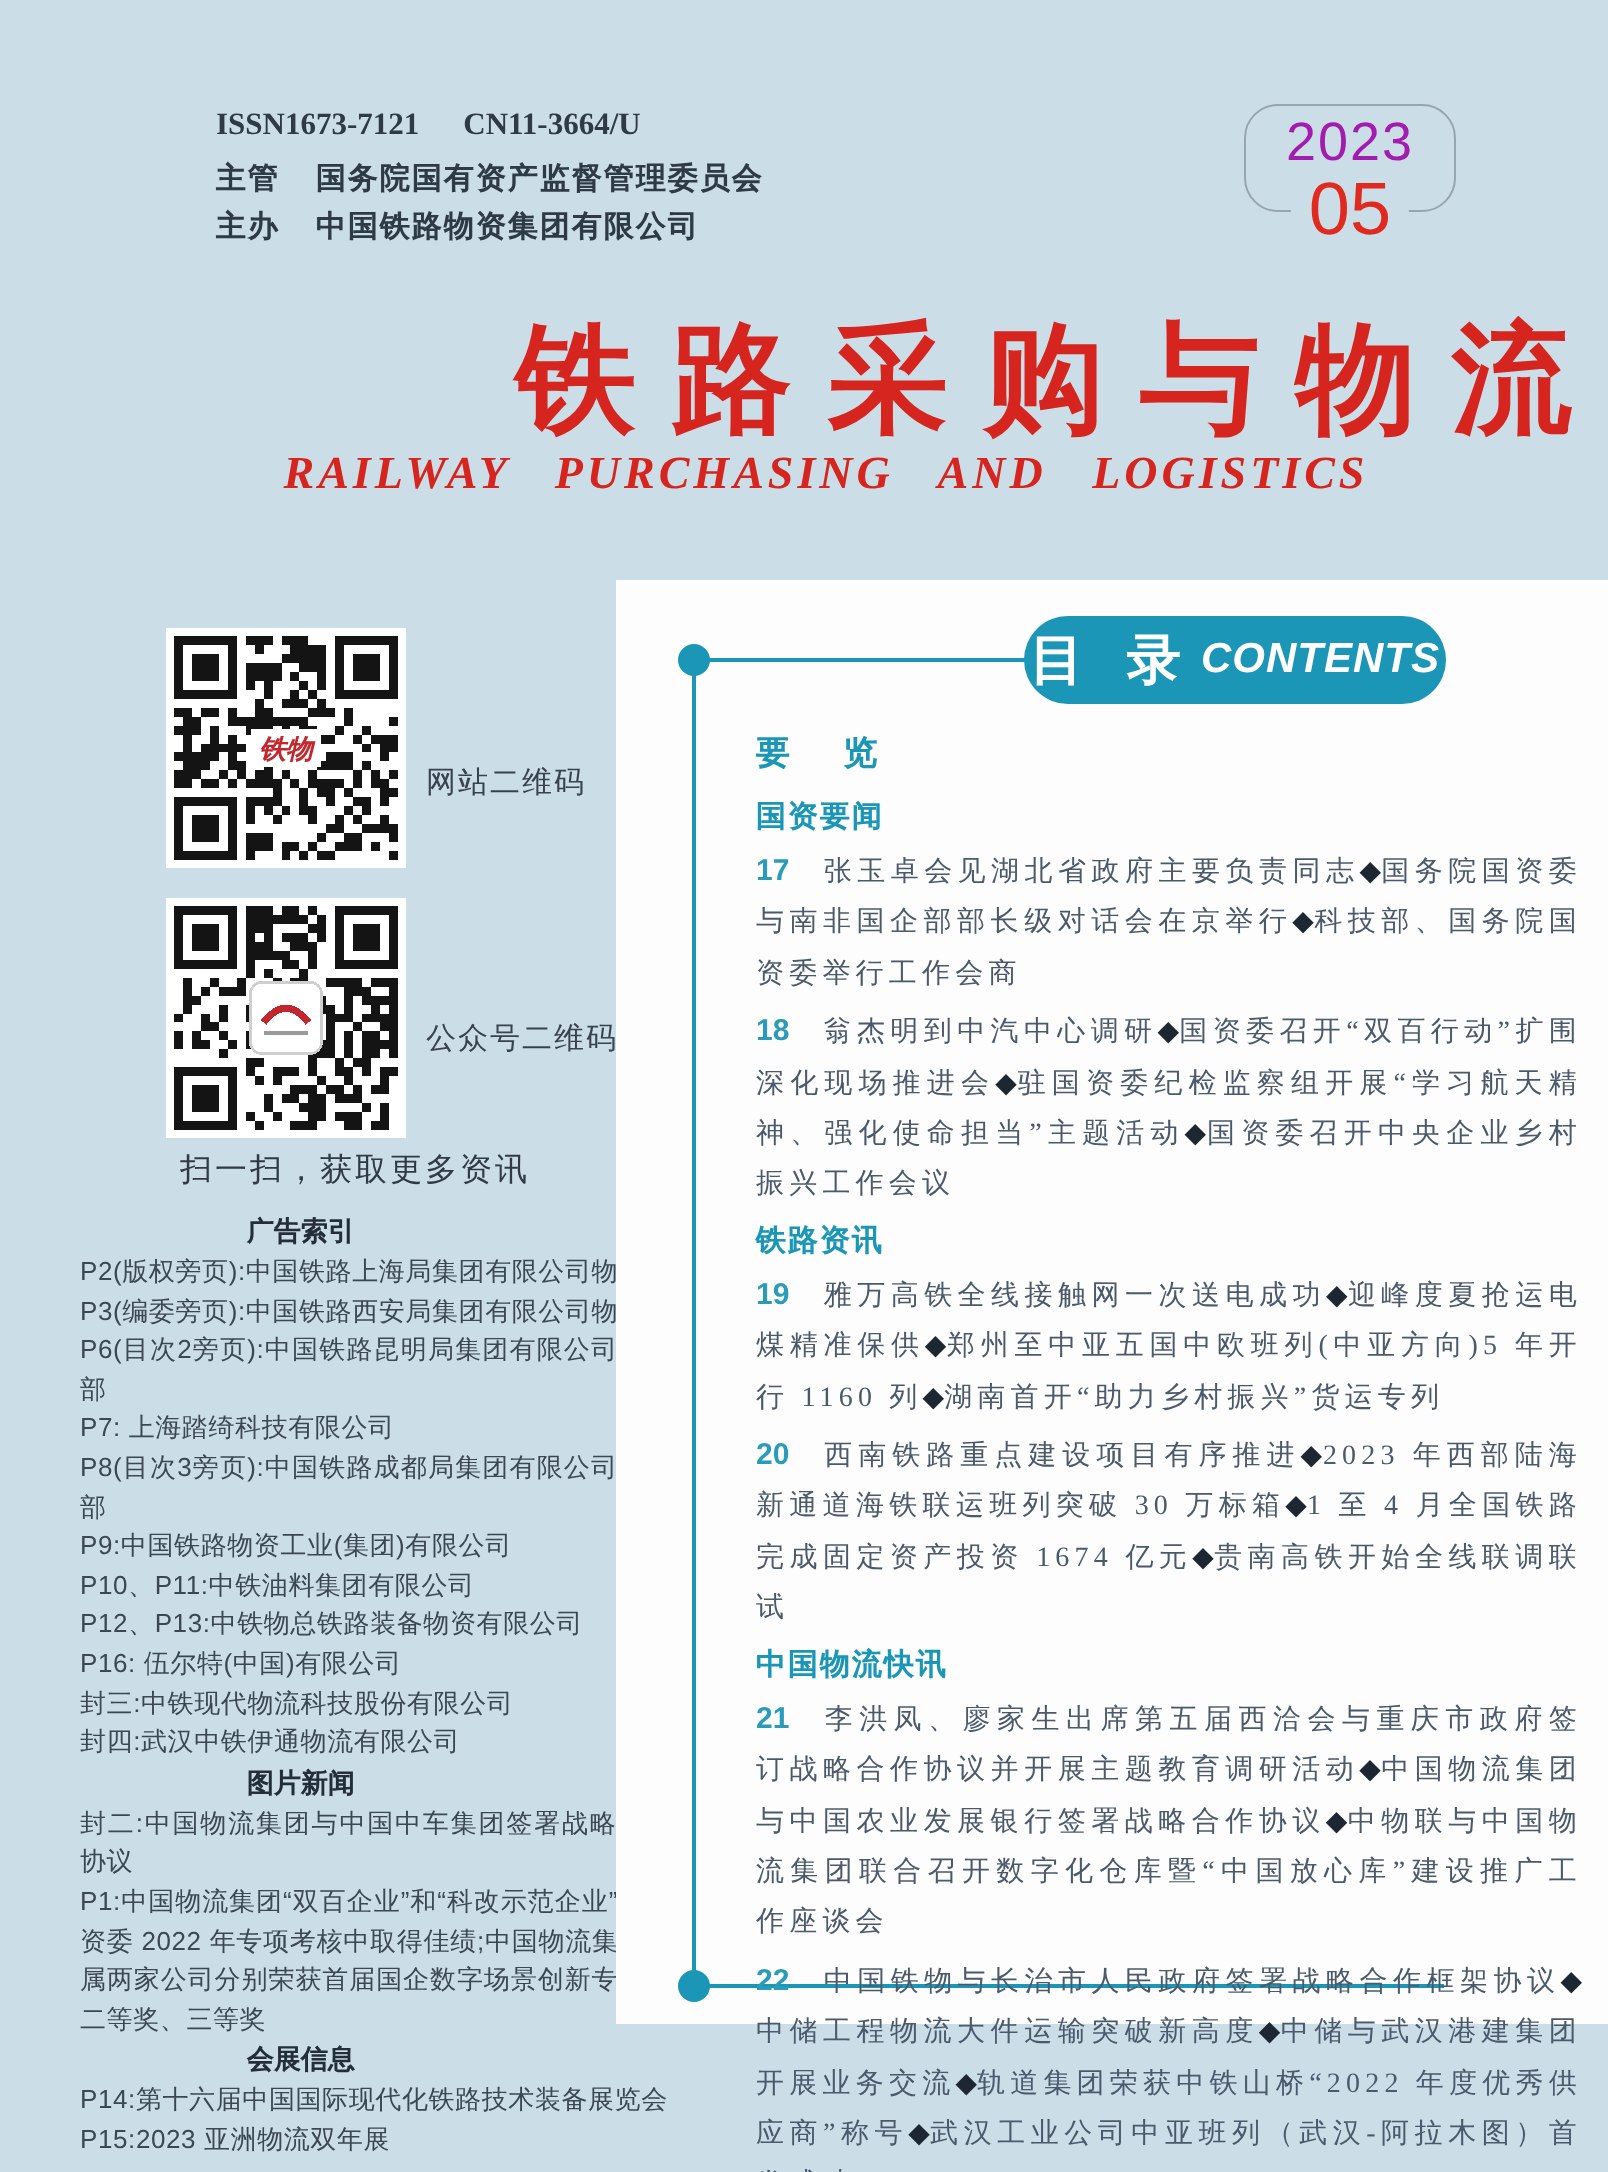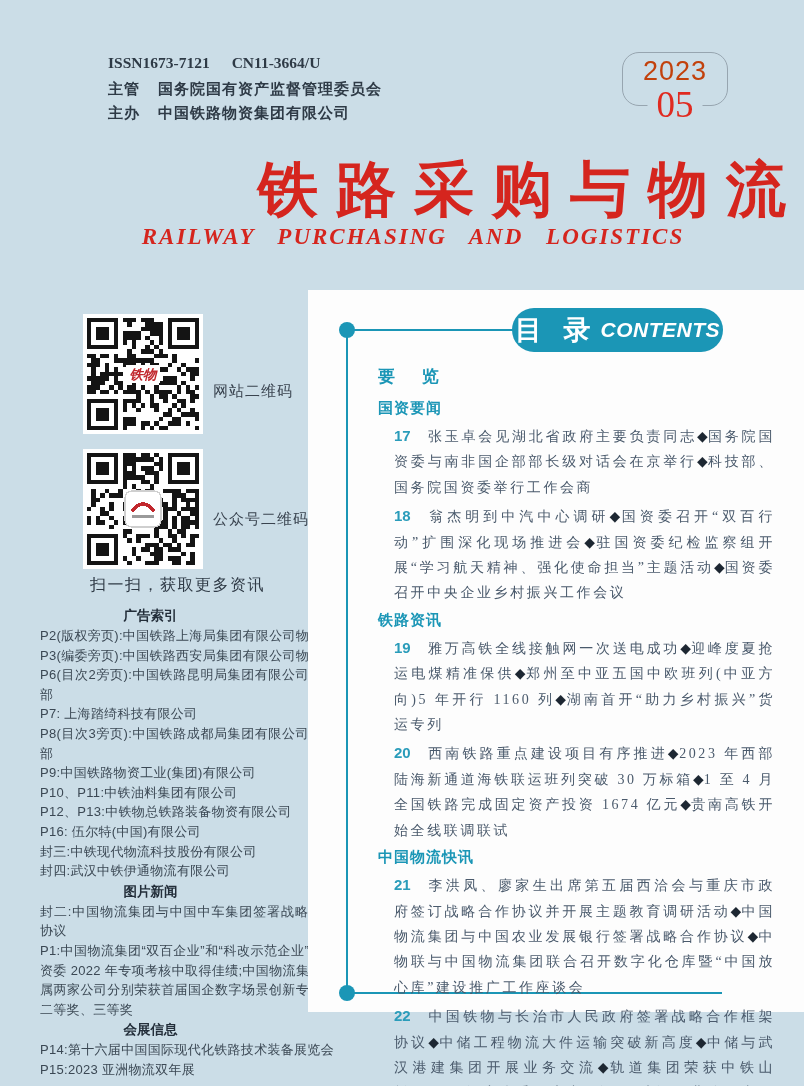--- a/index.html
+++ b/index.html
@@ -11,23 +11,23 @@
     font-weight:bold;font-size:15.5px;color:#2e3a46;}
   .issn-line .gap{display:inline-block;width:22px;}
   .pub-line{position:absolute;left:108px;font-size:15px;font-weight:bold;color:#2e3a46;letter-spacing:1px;}
   .pub-line .lbl{margin-right:18px;}
   .line-supervisor{top:80px;}
   .line-organizer{top:104px;}
 
   .year-box{position:absolute;left:622px;top:52px;width:104px;height:52px;
     border:1.5px solid #97a5b0;border-radius:17px;}
   .year-box .yr{position:absolute;top:3px;left:0;width:100%;text-align:center;
-    font-size:27px;color:#c2410c;letter-spacing:1px;}
+    font-size:27px;color:#a21caf;letter-spacing:1px;}
   .year-box .issue{position:absolute;top:33px;left:50%;transform:translateX(-50%);
-    font-size:37px;color:#e02a20;background:#cbdde7;padding:0 9px;line-height:1.05;font-family:Liberation Serif, serif;}
+    font-size:37px;color:#e02a20;background:#cbdde7;padding:0 9px;line-height:1.05;}
 
   
   .mag-title{position:absolute;left:0;top:150px;width:100%;text-align:right;
     font-size:60px;font-weight:900;color:#d5251e;letter-spacing:18px;text-indent:18px;
     font-family:"Liberation Sans",sans-serif;}
   .mag-subtitle{position:absolute;left:0;top:224px;width:100%;text-align:center;
     font-family:"Liberation Serif",serif;font-style:italic;font-weight:bold;
     font-size:23px;color:#d5251e;letter-spacing:2px;word-spacing:15px;margin-left:11px;}
 
   
@@ -56,21 +56,21 @@
   .hline-bottom{left:347px;top:992px;width:375px;height:2px;}
 
   .contents-pill{position:absolute;left:512px;top:308px;width:211px;height:44px;
     background:#1b96b6;border-radius:22px;display:flex;align-items:center;justify-content:center;}
   .pill-zh{color:#fff;font-size:27px;font-weight:900;letter-spacing:7px;margin-right:3px;}
   .pill-en{color:#fff;font-size:21px;font-weight:900;font-style:italic;letter-spacing:0.5px;}
 
   .toc{position:absolute;left:378px;top:365px;width:413px;}
   .toc-overview{font-size:17px;font-weight:bold;color:#1b96b6;letter-spacing:11px;margin-bottom:11px;}
   .toc-heading{font-size:15px;font-weight:bold;color:#1b96b6;letter-spacing:1px;margin:5px 0 5px;}
-  .toc-item{margin:0 16px 3px;font-family:"Liberation Serif",serif;font-size:14px;color:#4a5a6c;
+  .toc-item{margin:0 0 3px;font-family:"Liberation Serif",serif;font-size:14px;color:#4a5a6c;
     line-height:25.4px;text-align:justify;letter-spacing:2.6px;}
   .toc-item .pg{font-family:"Liberation Sans",sans-serif;font-weight:bold;color:#2a9cba;
     font-size:15px;letter-spacing:0;margin-right:17px;}
   .toc-item .diamond{color:#1d2732;letter-spacing:0;}
 </style>
 </head>
 <body>
 
 <div class="page">
 

